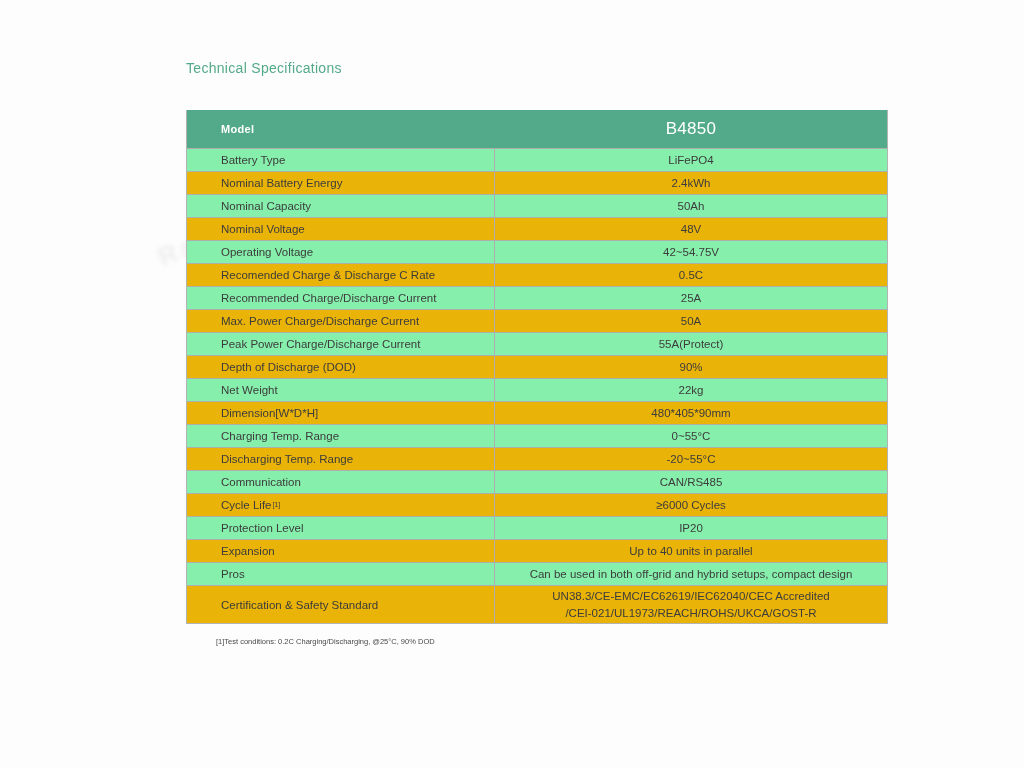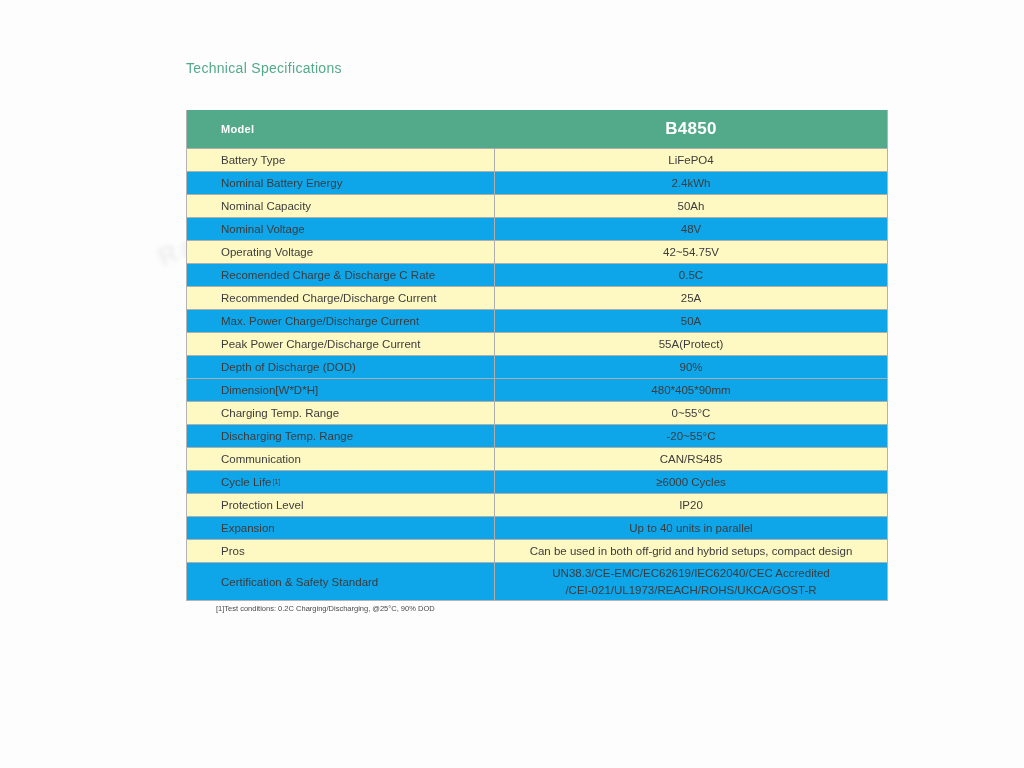--- a/index.html
+++ b/index.html
@@ -11,32 +11,32 @@
            color:#53aa8a; letter-spacing:0.3px; }
 
   .spec-wrap { position:absolute; left:186px; top:110px; width:702px; }
 
   .spec-table { width:100%; border:1px solid #b3b3b3; border-top:none; background:#fff; }
 
   .thead { display:flex; height:38px; background:#53aa8a; color:#ffffff; }
   .th-model { width:308px; display:flex; align-items:center; padding-left:34px;
               font-size:11px; font-weight:bold; letter-spacing:0.3px; }
   .th-value { flex:1; display:flex; align-items:center; justify-content:center;
-              font-size:17px; font-weight:bold; letter-spacing:0.3px; }
+              font-size:17px; font-weight:normal; letter-spacing:0.3px; }
 
   .row { display:flex; min-height:23px; border-top:1px solid #aeaeae;
-         font-size:11.5px; color:#3c3c3c; background:#fef9c3; }
-  .row.alt { background:#0ea5e9; }
+         font-size:11.5px; color:#3c3c3c; background:#86efac; }
+  .row.alt { background:#eab308; }
   .cell-label { width:308px; display:flex; align-items:center; padding:3px 6px 3px 34px;
                 border-right:1px solid #aeaeae; }
   .cell-label sup { font-size:7px; line-height:0; margin-left:1px; }
   .cell-value { flex:1; display:flex; align-items:center; justify-content:center;
                 text-align:center; white-space:pre-line; line-height:1.45; padding:2px 8px; }
 
-  .footnote { margin-top:3px; padding-left:30px; font-size:7.5px; color:#4a4a4a; }
+  .footnote { margin-top:13px; padding-left:30px; font-size:7.5px; color:#4a4a4a; }
 
   .wm { position:absolute; font-size:30px; font-weight:bold; letter-spacing:3px;
         color:rgba(170,152,134,0.30); transform:rotate(-22deg); filter:blur(1px);
         pointer-events:none; }
   .wm2 { font-size:27px; color:rgba(170,152,134,0.26); }
   .wm3 { font-size:26px; color:rgba(150,150,150,0.14); filter:blur(2px); }
 </style>
 </head>
 <body>
 
@@ -120,20 +120,26 @@
     <div class="cell-value">55A(Protect)</div>
   </div>
 
   <div class="row alt">
     <div class="cell-label">
               <span class="txt">Depth of Discharge (DOD)</span>
             </div>
     <div class="cell-value">90%</div>
   </div>
 
+  <div class="row">
+    <div class="cell-label">
+              <span class="txt">Net Weight</span>
+            </div>
+    <div class="cell-value">22kg</div>
+  </div>
 
   <div class="row alt">
     <div class="cell-label">
               <span class="txt">Dimension[W*D*H]</span>
             </div>
     <div class="cell-value">480*405*90mm</div>
   </div>
 
   <div class="row">
     <div class="cell-label">

